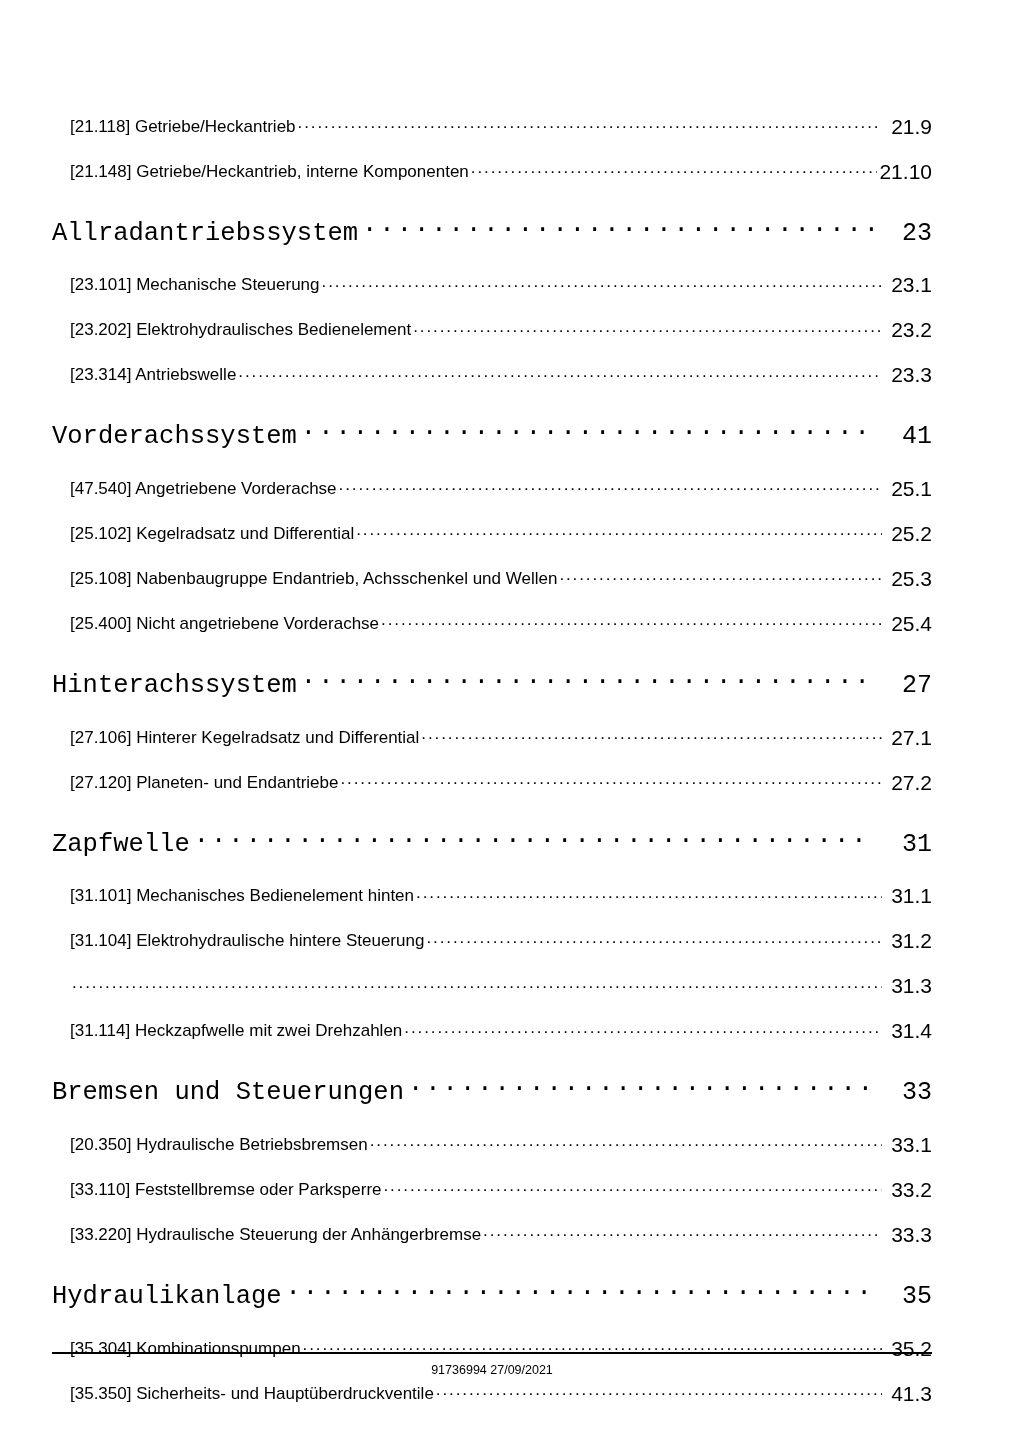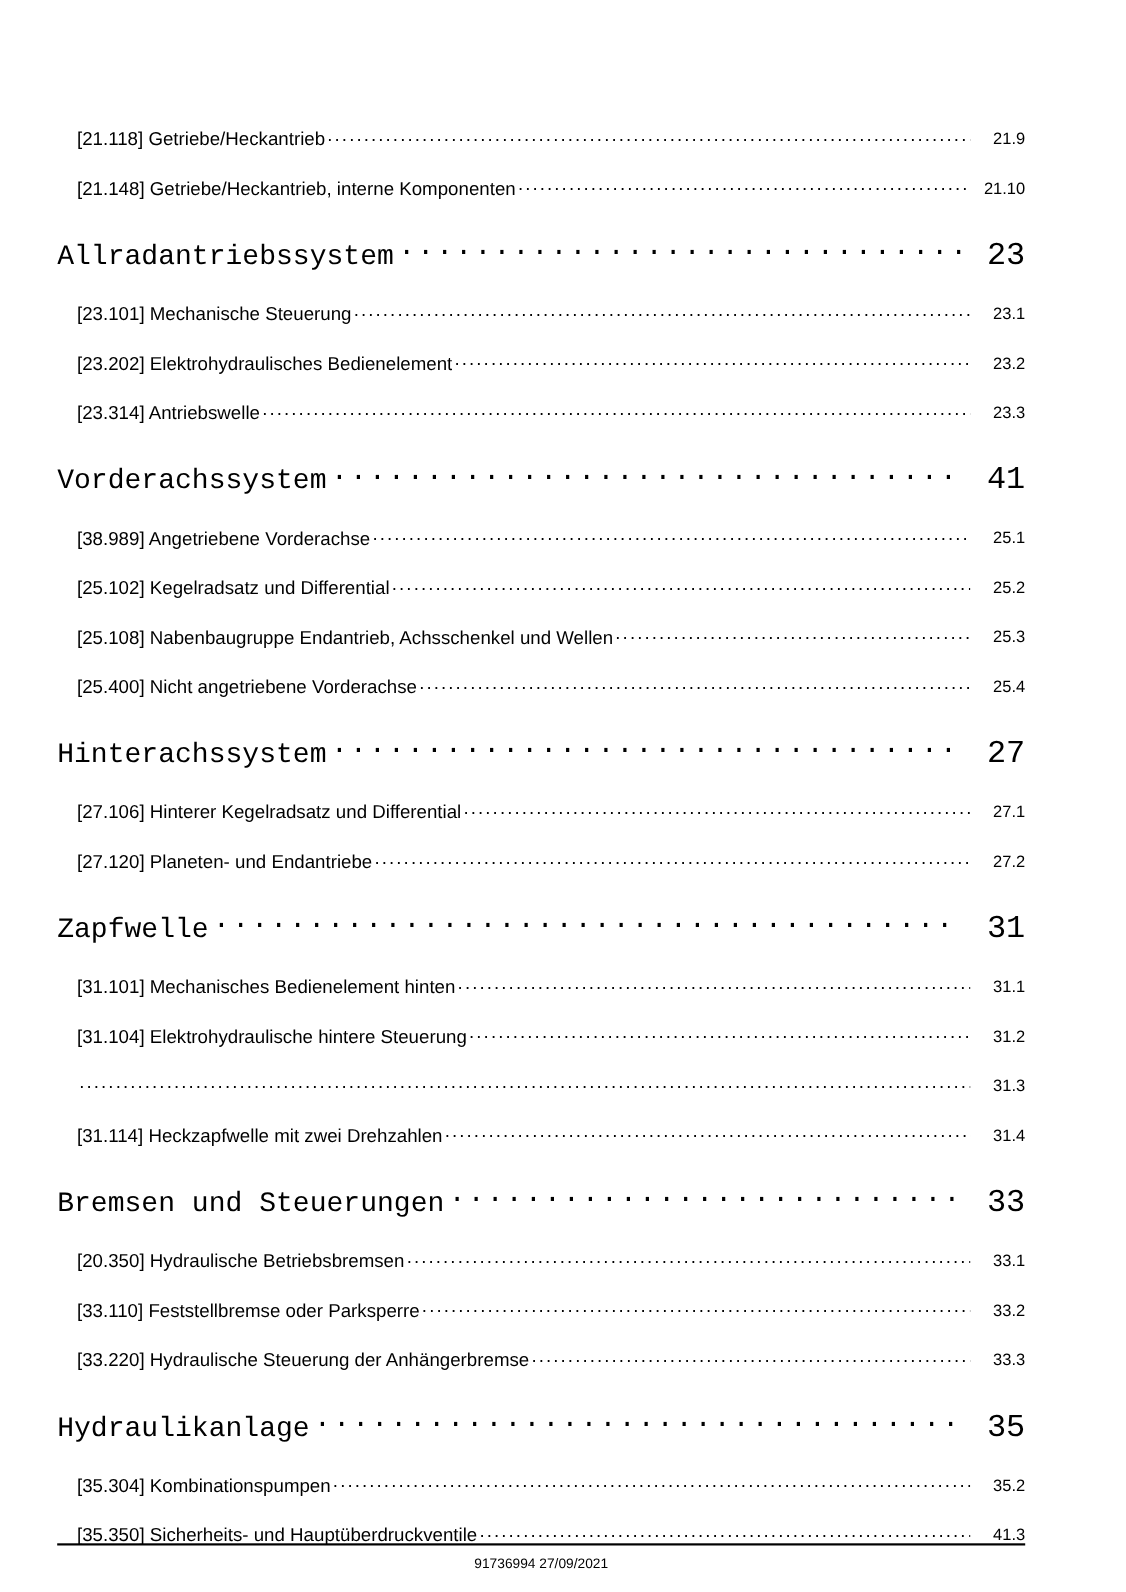--- a/index.html
+++ b/index.html
@@ -84,21 +84,21 @@
     padding-right: 2px;
   }
   .section-row .leaders {
     height: 0.85em;
   }
   .section-row .leaders::before {
     font-size: 25.5px;
     letter-spacing: 2.0px;
   }
   .section-row .row-page {
-    font-size: 29px;
+    font-size: 25px;
     min-width: 56px;
   }
 
   
   .entry-row {
     font-size: 17px;
     line-height: 22px;
     margin-left: 18px;
     width: calc(100% - 18px);
     margin-top: 0;
@@ -108,32 +108,32 @@
   }
   .entry-row .leaders {
     height: 1em;
   }
   .entry-row .leaders::before {
     font-size: 17px;
     letter-spacing: 1.9px;
     bottom: 0.06em;
   }
   .entry-row .row-page {
-    font-size: 15px;
+    font-size: 21px;
     min-width: 48px;
   }
 
   
   .toc > .entry-row:first-child { margin-top: 0; }
 
   
   .footer {
     position: absolute;
     left: 52px;
-    top: 1403px;
+    top: 1352px;
     width: 880px;
   }
   .footer-rule {
     width: 880px;
     height: 2px;
     background: #000000;
   }
   .footer-text {
     margin-top: 8px;
     text-align: center;
@@ -178,21 +178,21 @@
         <span class="row-label">[23.314] Antriebswelle</span>
         <span class="leaders"></span>
         <span class="row-page">23.3</span>
       </div>
       <div class="toc-row section-row">
         <span class="row-label">Vorderachssystem</span>
         <span class="leaders"></span>
         <span class="row-page">41</span>
       </div>
       <div class="toc-row entry-row">
-        <span class="row-label">[38.989] Angetriebene Vorderachse</span>
+        <span class="row-label">[47.540] Angetriebene Vorderachse</span>
         <span class="leaders"></span>
         <span class="row-page">25.1</span>
       </div>
       <div class="toc-row entry-row">
         <span class="row-label">[25.102] Kegelradsatz und Differential</span>
         <span class="leaders"></span>
         <span class="row-page">25.2</span>
       </div>
       <div class="toc-row entry-row">
         <span class="row-label">[25.108] Nabenbaugruppe Endantrieb, Achsschenkel und Wellen</span>

